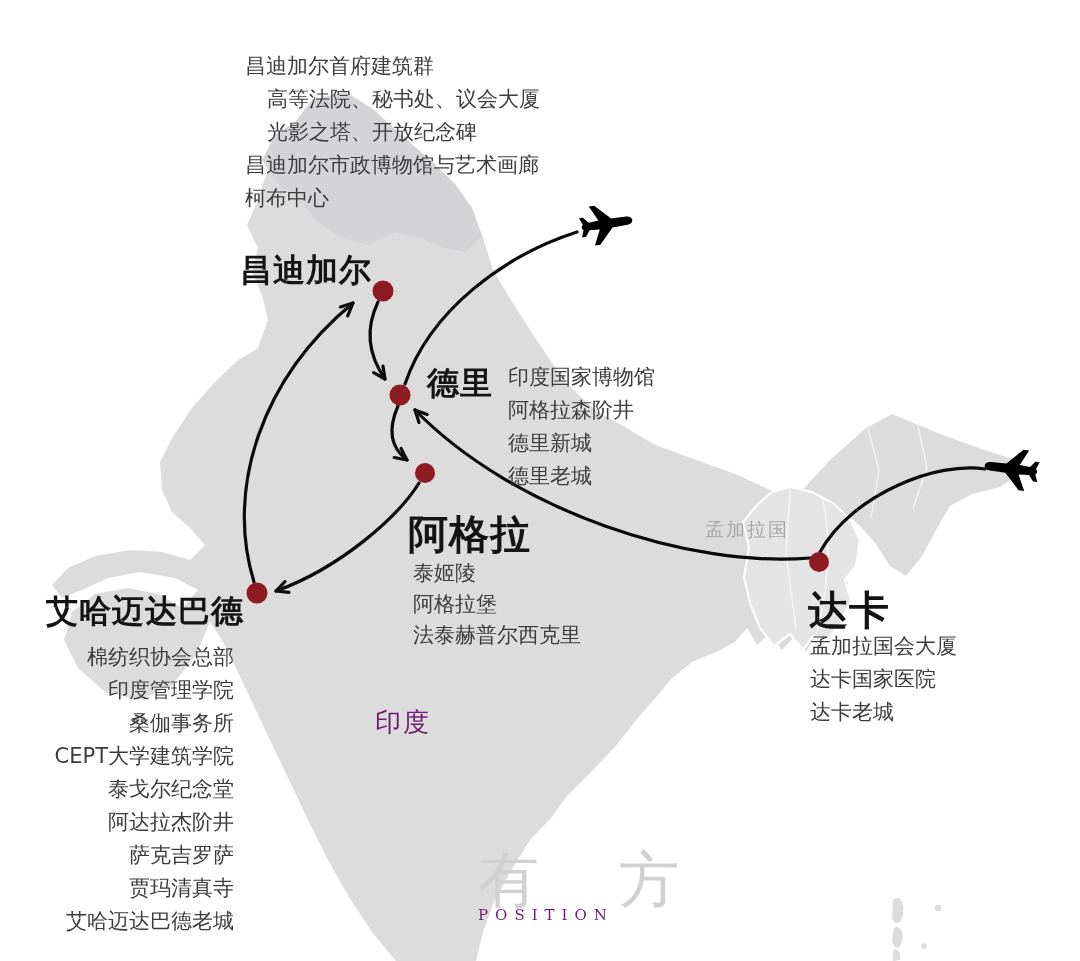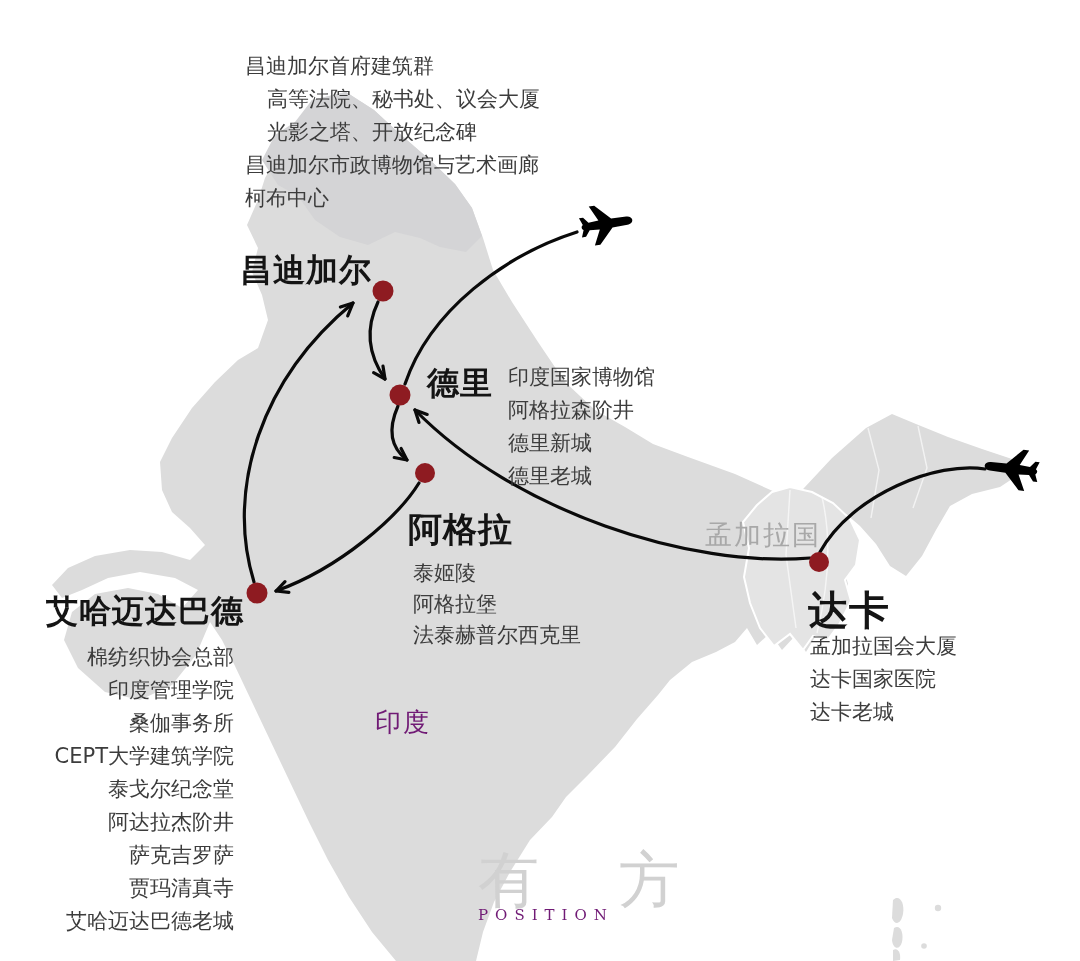--- a/index.html
+++ b/index.html
@@ -6,21 +6,21 @@
   body{width:1080px;height:961px;position:relative;overflow:hidden;
        font-family:"DejaVu Sans","Liberation Sans",sans-serif;}
   .stage{position:absolute;inset:0;width:1080px;height:961px;}
   svg.mapsvg{position:absolute;left:0;top:0;}
   .abs{position:absolute;}
   .city-label{font-size:32px;font-weight:700;color:#141414;letter-spacing:1px;white-space:nowrap;}
   .poi-list{font-size:21px;color:#3c3c3c;line-height:33px;white-space:nowrap;}
   .poi-list.tight{line-height:31px;}
   .poi-list .indent{padding-left:22px;}
   .poi-list.right{text-align:right;}
-  .country-label{color:#a8a8a8;font-size:27px;letter-spacing:2px;white-space:nowrap;}
+  .country-label{color:#a8a8a8;font-size:19px;letter-spacing:2px;white-space:nowrap;}
   .country-label.india{font-size:26px;color:#701a75;}
   .watermark-cn{font-family:"DejaVu Serif","Liberation Serif",serif;font-size:61px;color:#d1d1d1;
                 letter-spacing:30px;white-space:nowrap;font-weight:400;}
   .watermark-en{font-family:"DejaVu Serif","Liberation Serif",serif;font-size:15px;color:#701a75;
                 letter-spacing:7px;white-space:nowrap;}
 </style>
 </head>
 <body>
 
 <div class="stage">
@@ -119,21 +119,21 @@
   <div class="abs city-label" style="left:240px;top:249px;">昌迪加尔</div>
 
   <div class="abs city-label" style="left:427px;top:362px;">德里</div>
   <div class="abs poi-list" style="left:508px;top:361px;">
     <div>印度国家博物馆</div>
     <div>阿格拉森阶井</div>
     <div>德里新城</div>
     <div>德里老城</div>
   </div>
 
-  <div class="abs city-label" style="left:408px;top:507px;font-size:34px;">阿格拉</div>
+  <div class="abs city-label" style="left:408px;top:507px;font-size:40px;">阿格拉</div>
   <div class="abs poi-list tight" style="left:413px;top:558px;">
     <div>泰姬陵</div>
     <div>阿格拉堡</div>
     <div>法泰赫普尔西克里</div>
   </div>
 
   <div class="abs city-label" style="left:46px;top:590px;">艾哈迈达巴德</div>
   <div class="abs poi-list right" style="right:846px;top:641px;width:300px;">
     <div>棉纺织协会总部</div>
     <div>印度管理学院</div>

